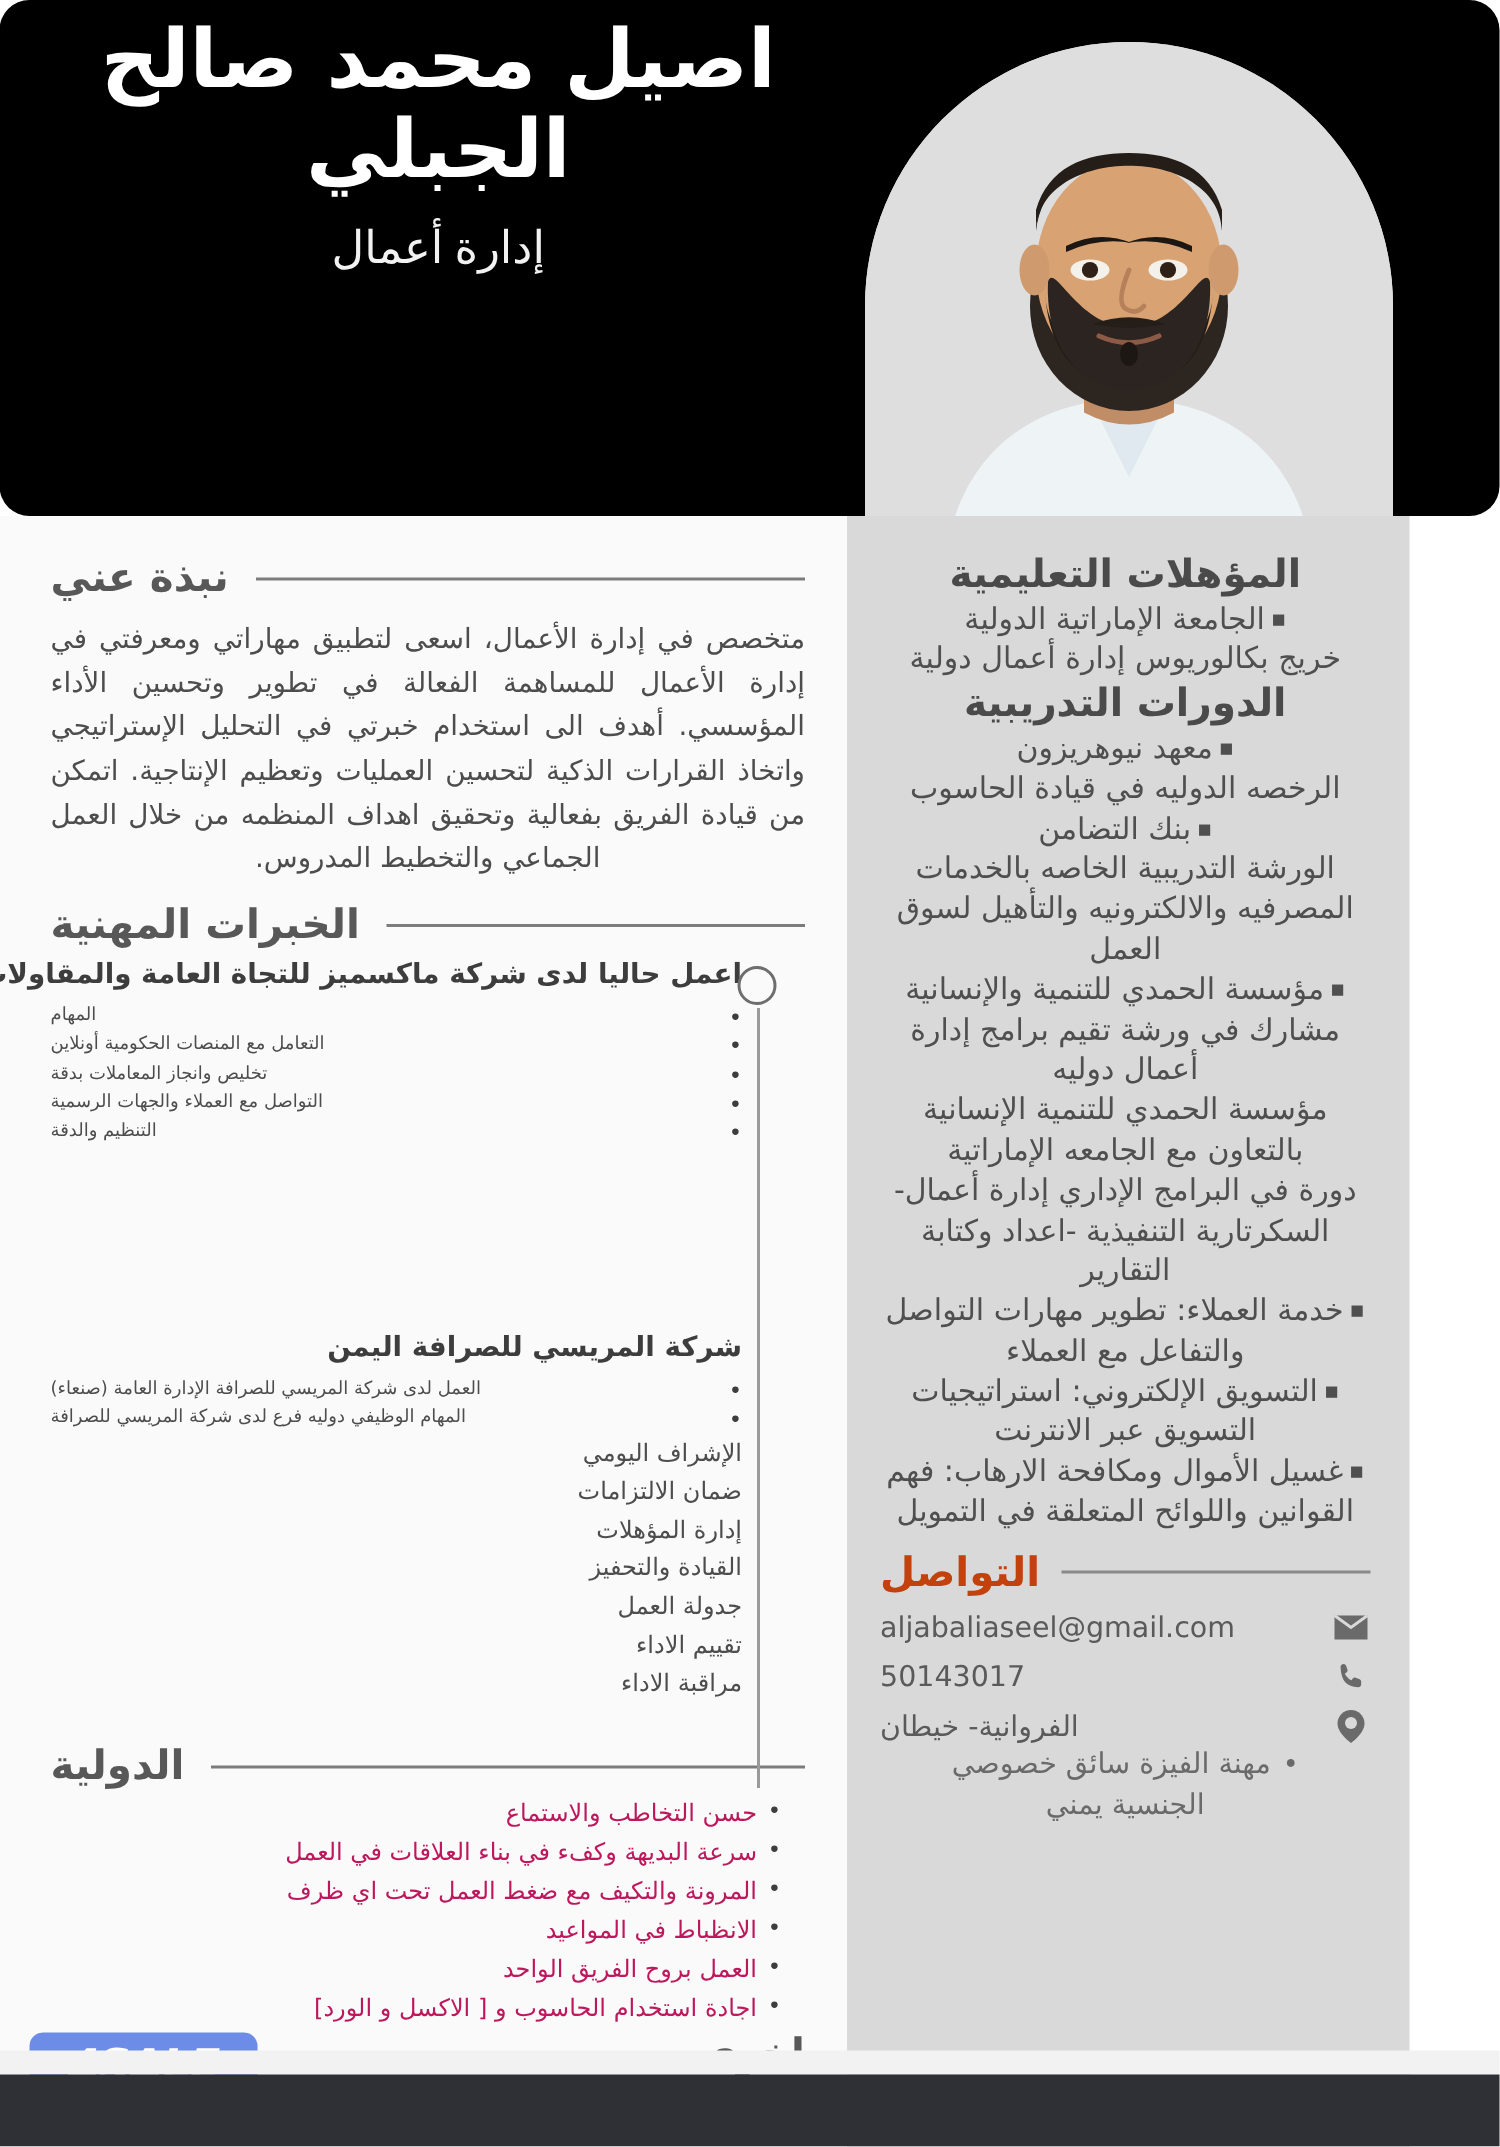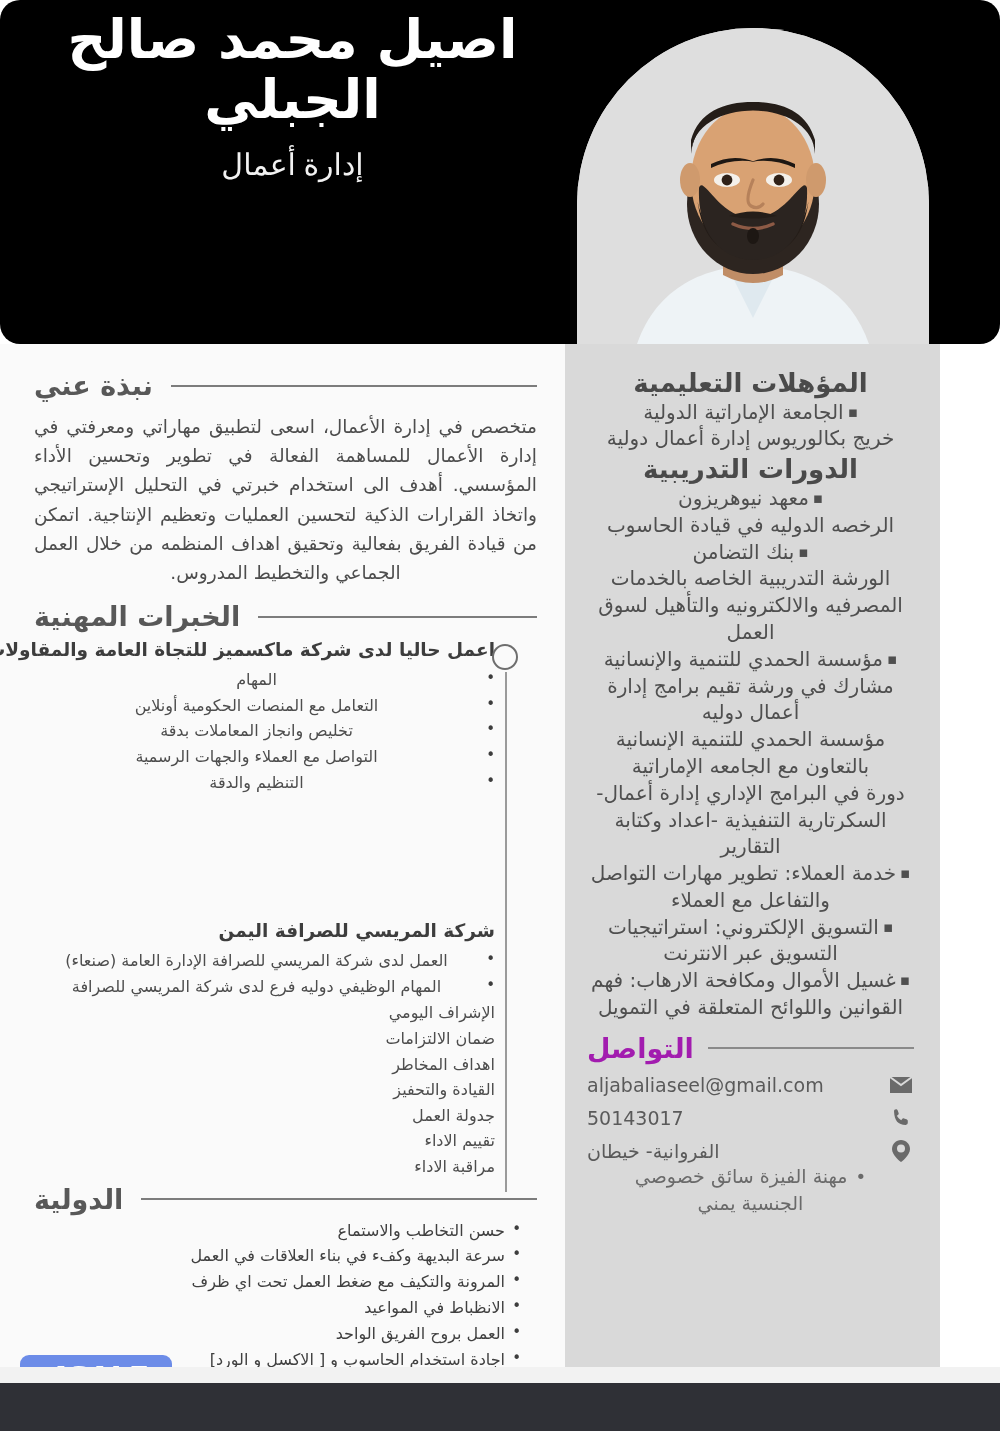--- a/index.html
+++ b/index.html
@@ -79,21 +79,21 @@
     margin-left:4px;
     position:relative; top:-2px;
   }
 
   
   .contact-head-row {
     display:flex; align-items:center; gap:14px;
     direction:rtl; margin-top:12px; justify-content:flex-start;
   }
   .contact-head {
-    color:#a21caf; font-size:27px; font-weight:bold; white-space:nowrap;
+    color:#c2410c; font-size:27px; font-weight:bold; white-space:nowrap;
   }
   .contact-rule { flex:1; height:2px; background:#8a8a8a; }
   .contact-row {
     display:flex; align-items:center; justify-content:flex-start;
     gap:12px; direction:rtl; margin-top:9px;
   }
   .contact-ico { width:26px; height:24px; flex:0 0 26px; display:flex; align-items:center; justify-content:center; }
   .contact-ico svg { fill:#6a6a6a; }
   .contact-val { flex:1; text-align:left; color:#5a5a5a; font-size:19px; direction:ltr; }
   .contact-val.rtl { direction:rtl; text-align:left; }
@@ -153,37 +153,37 @@
     border:2px solid #6e6e6e; background:#fafafa;
   }
   .job-title {
     color:#3d3d3d; font-size:18.5px; font-weight:bold;
     text-align:right; line-height:1.35; direction:rtl;
     white-space:nowrap;
   }
   .job-title.secondary { margin-top:6px; }
   .bullets { list-style:none; margin-top:4px; }
   .bullets li {
-    color:#4d4d4d; font-size:16px; line-height:1.6;
-    text-align:center; direction:rtl; position:relative;
+    color:#4d4d4d; font-size:12px; line-height:1.6;
+    text-align:left; direction:rtl; position:relative;
     padding-right:16px;
   }
   .bullets li::before {
     content:"\2022"; position:absolute; right:0; top:-1px; font-size:15px; color:#3d3d3d;
   }
   .plain-list { list-style:none; margin-top:1px; }
   .plain-list li {
     color:#4d4d4d; font-size:16px; line-height:1.6;
     text-align:right; direction:rtl;
   }
 
   .skills-head-row { margin-top:4px; }
   .skills-list { list-style:none; margin-top:3px; padding-right:16px; }
   .skills-list li {
-    color:#404040; font-size:16px; line-height:1.62;
+    color:#be185d; font-size:16px; line-height:1.62;
     text-align:right; direction:rtl; position:relative; padding-right:16px;
   }
   .skills-list li::before {
     content:"\2022"; position:absolute; right:0; top:-1px; font-size:15px; color:#3d3d3d;
   }
 
   .other-head { margin-top:2px; text-align:right; }
   .other-head .sec-head { font-size:27px; }
   .other-list { list-style:none; margin-top:3px; text-align:center; }
   .other-list li {
@@ -357,21 +357,21 @@
       <div style="height:118px;"></div>
 
       <div class="job-title secondary">شركة المريسي للصرافة اليمن</div>
       <ul class="bullets">
         <li>العمل لدى شركة المريسي للصرافة الإدارة العامة (صنعاء)</li>
         <li>المهام الوظيفي دوليه فرع لدى شركة المريسي للصرافة</li>
       </ul>
       <ul class="plain-list">
         <li>الإشراف اليومي</li>
         <li>ضمان الالتزامات</li>
-        <li>اهداف المخاطر</li>
+        <li>إدارة المؤهلات</li>
         <li>القيادة والتحفيز</li>
         <li>جدولة العمل</li>
         <li>تقييم الاداء</li>
         <li>مراقبة الاداء</li>
       </ul>
     </div>
 
     <div class="sec-head-row skills-head-row">
       <div class="sec-rule"></div>
       <div class="sec-head">الدولية</div>

